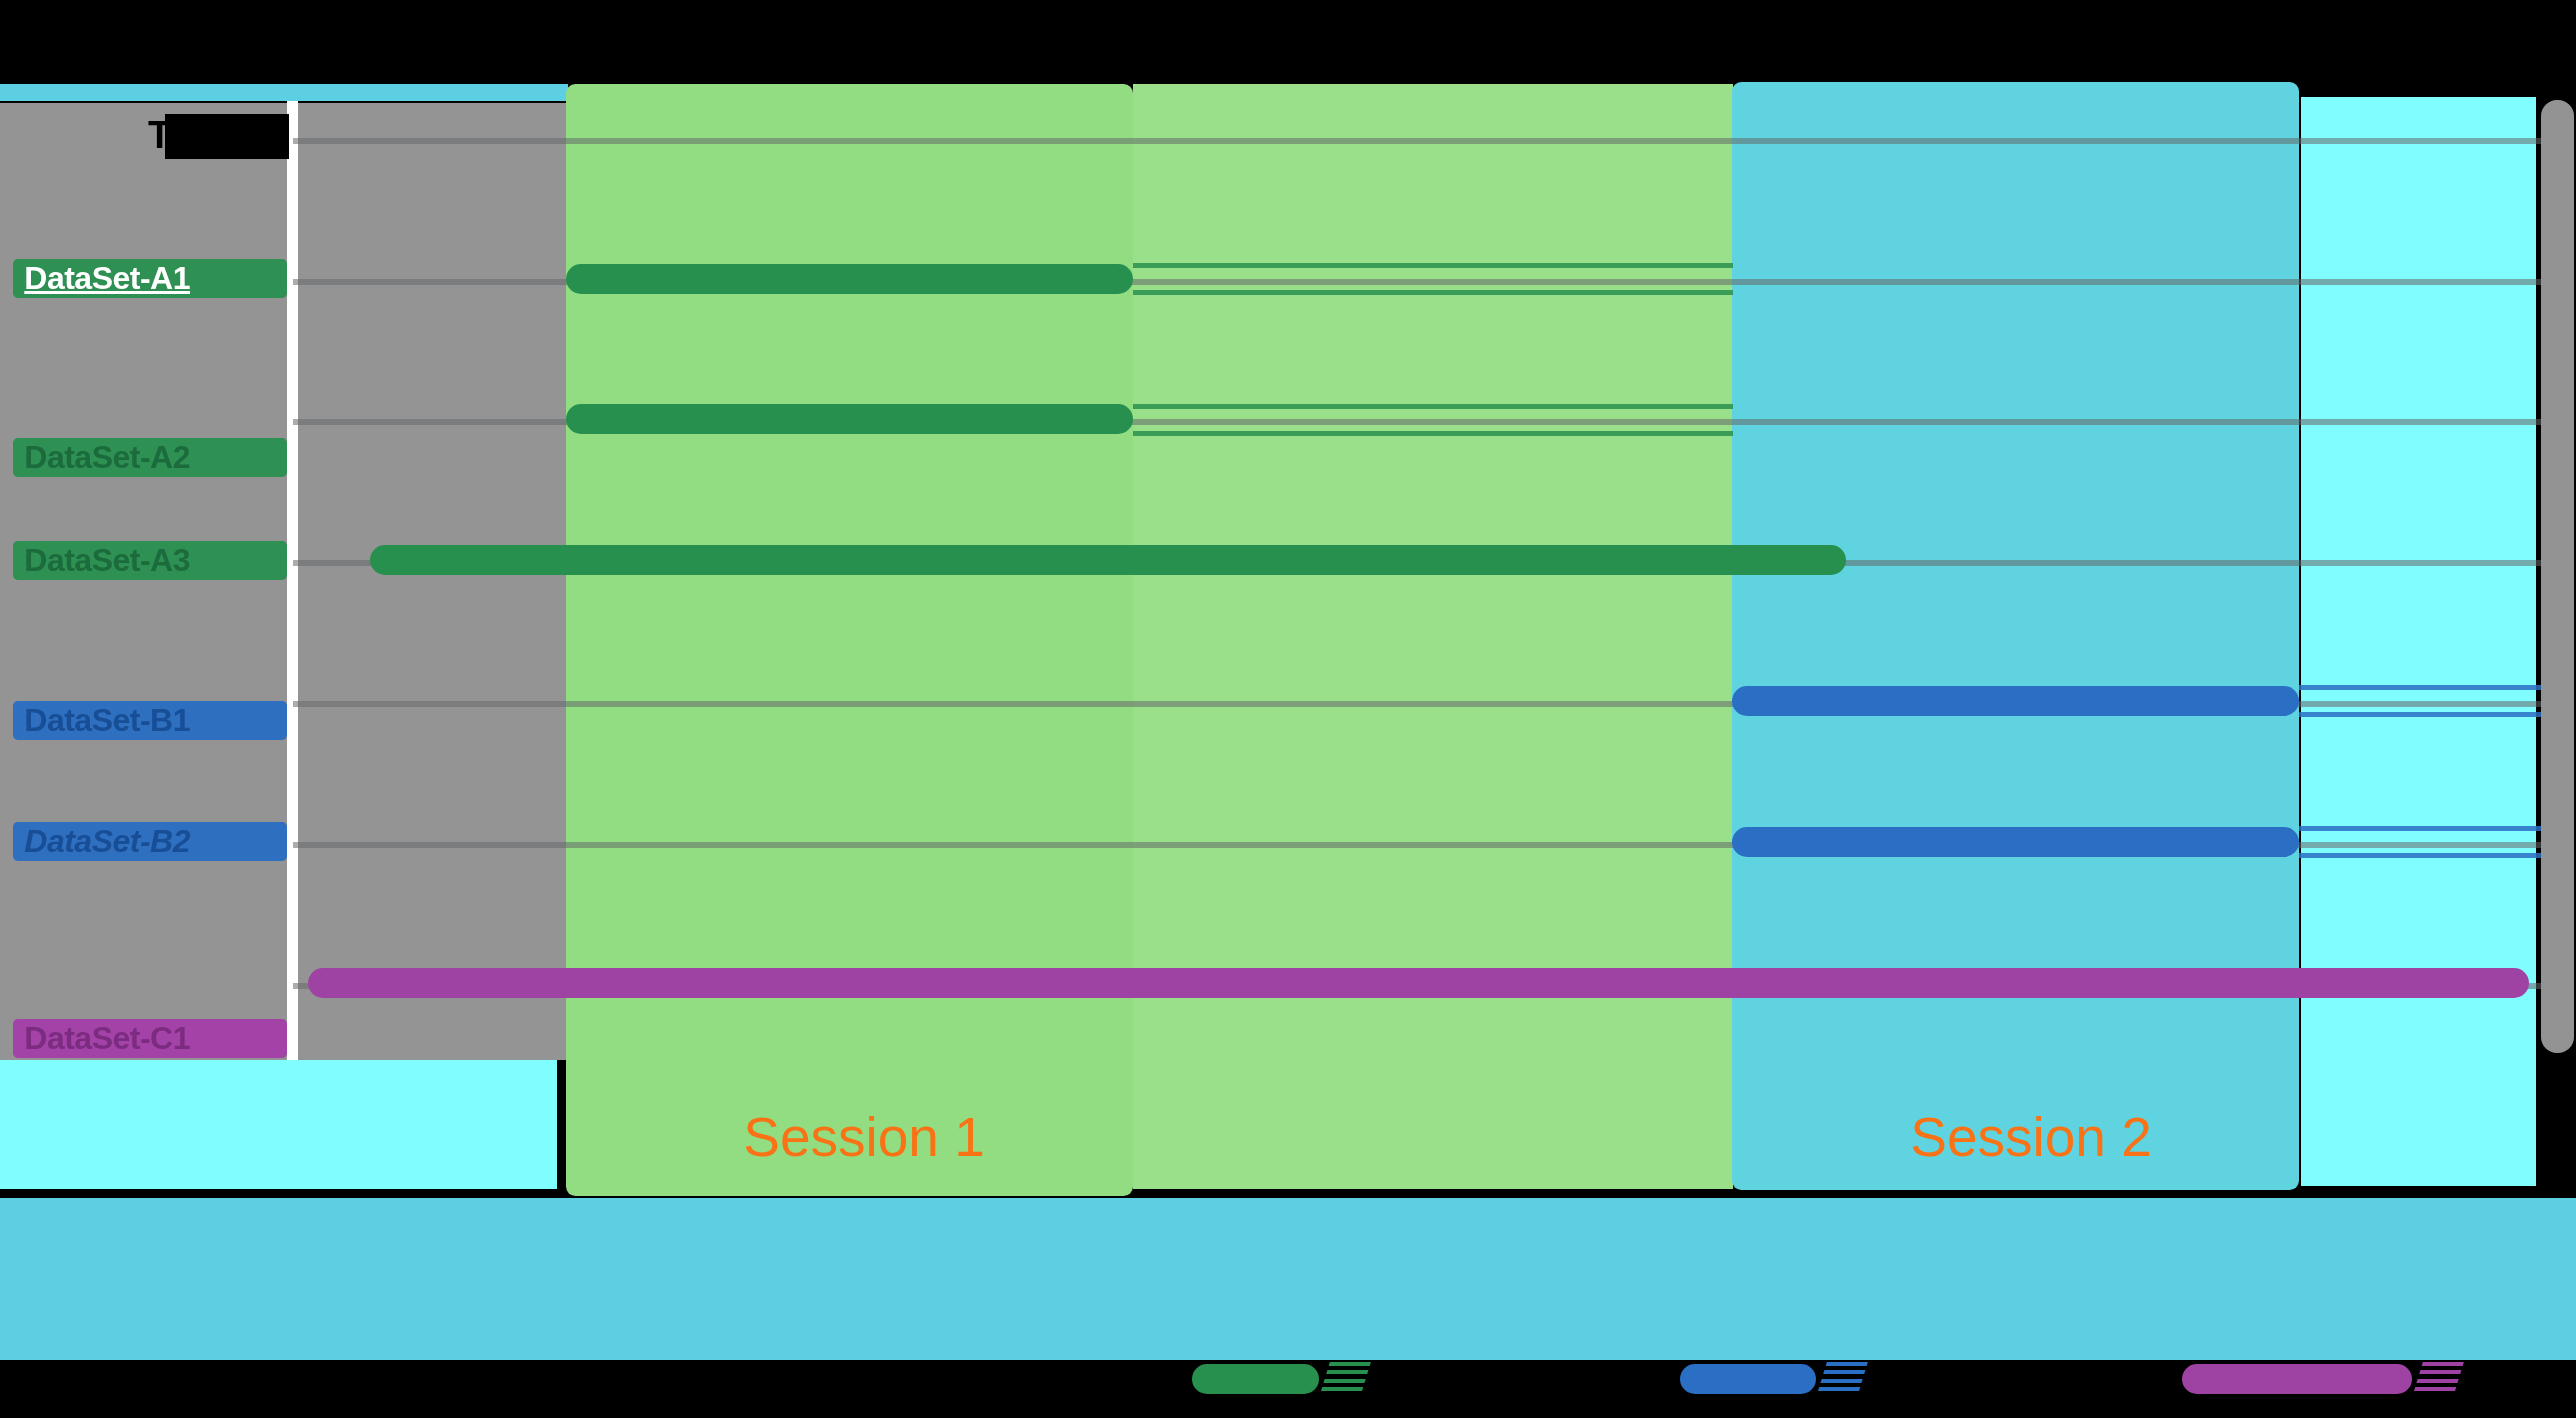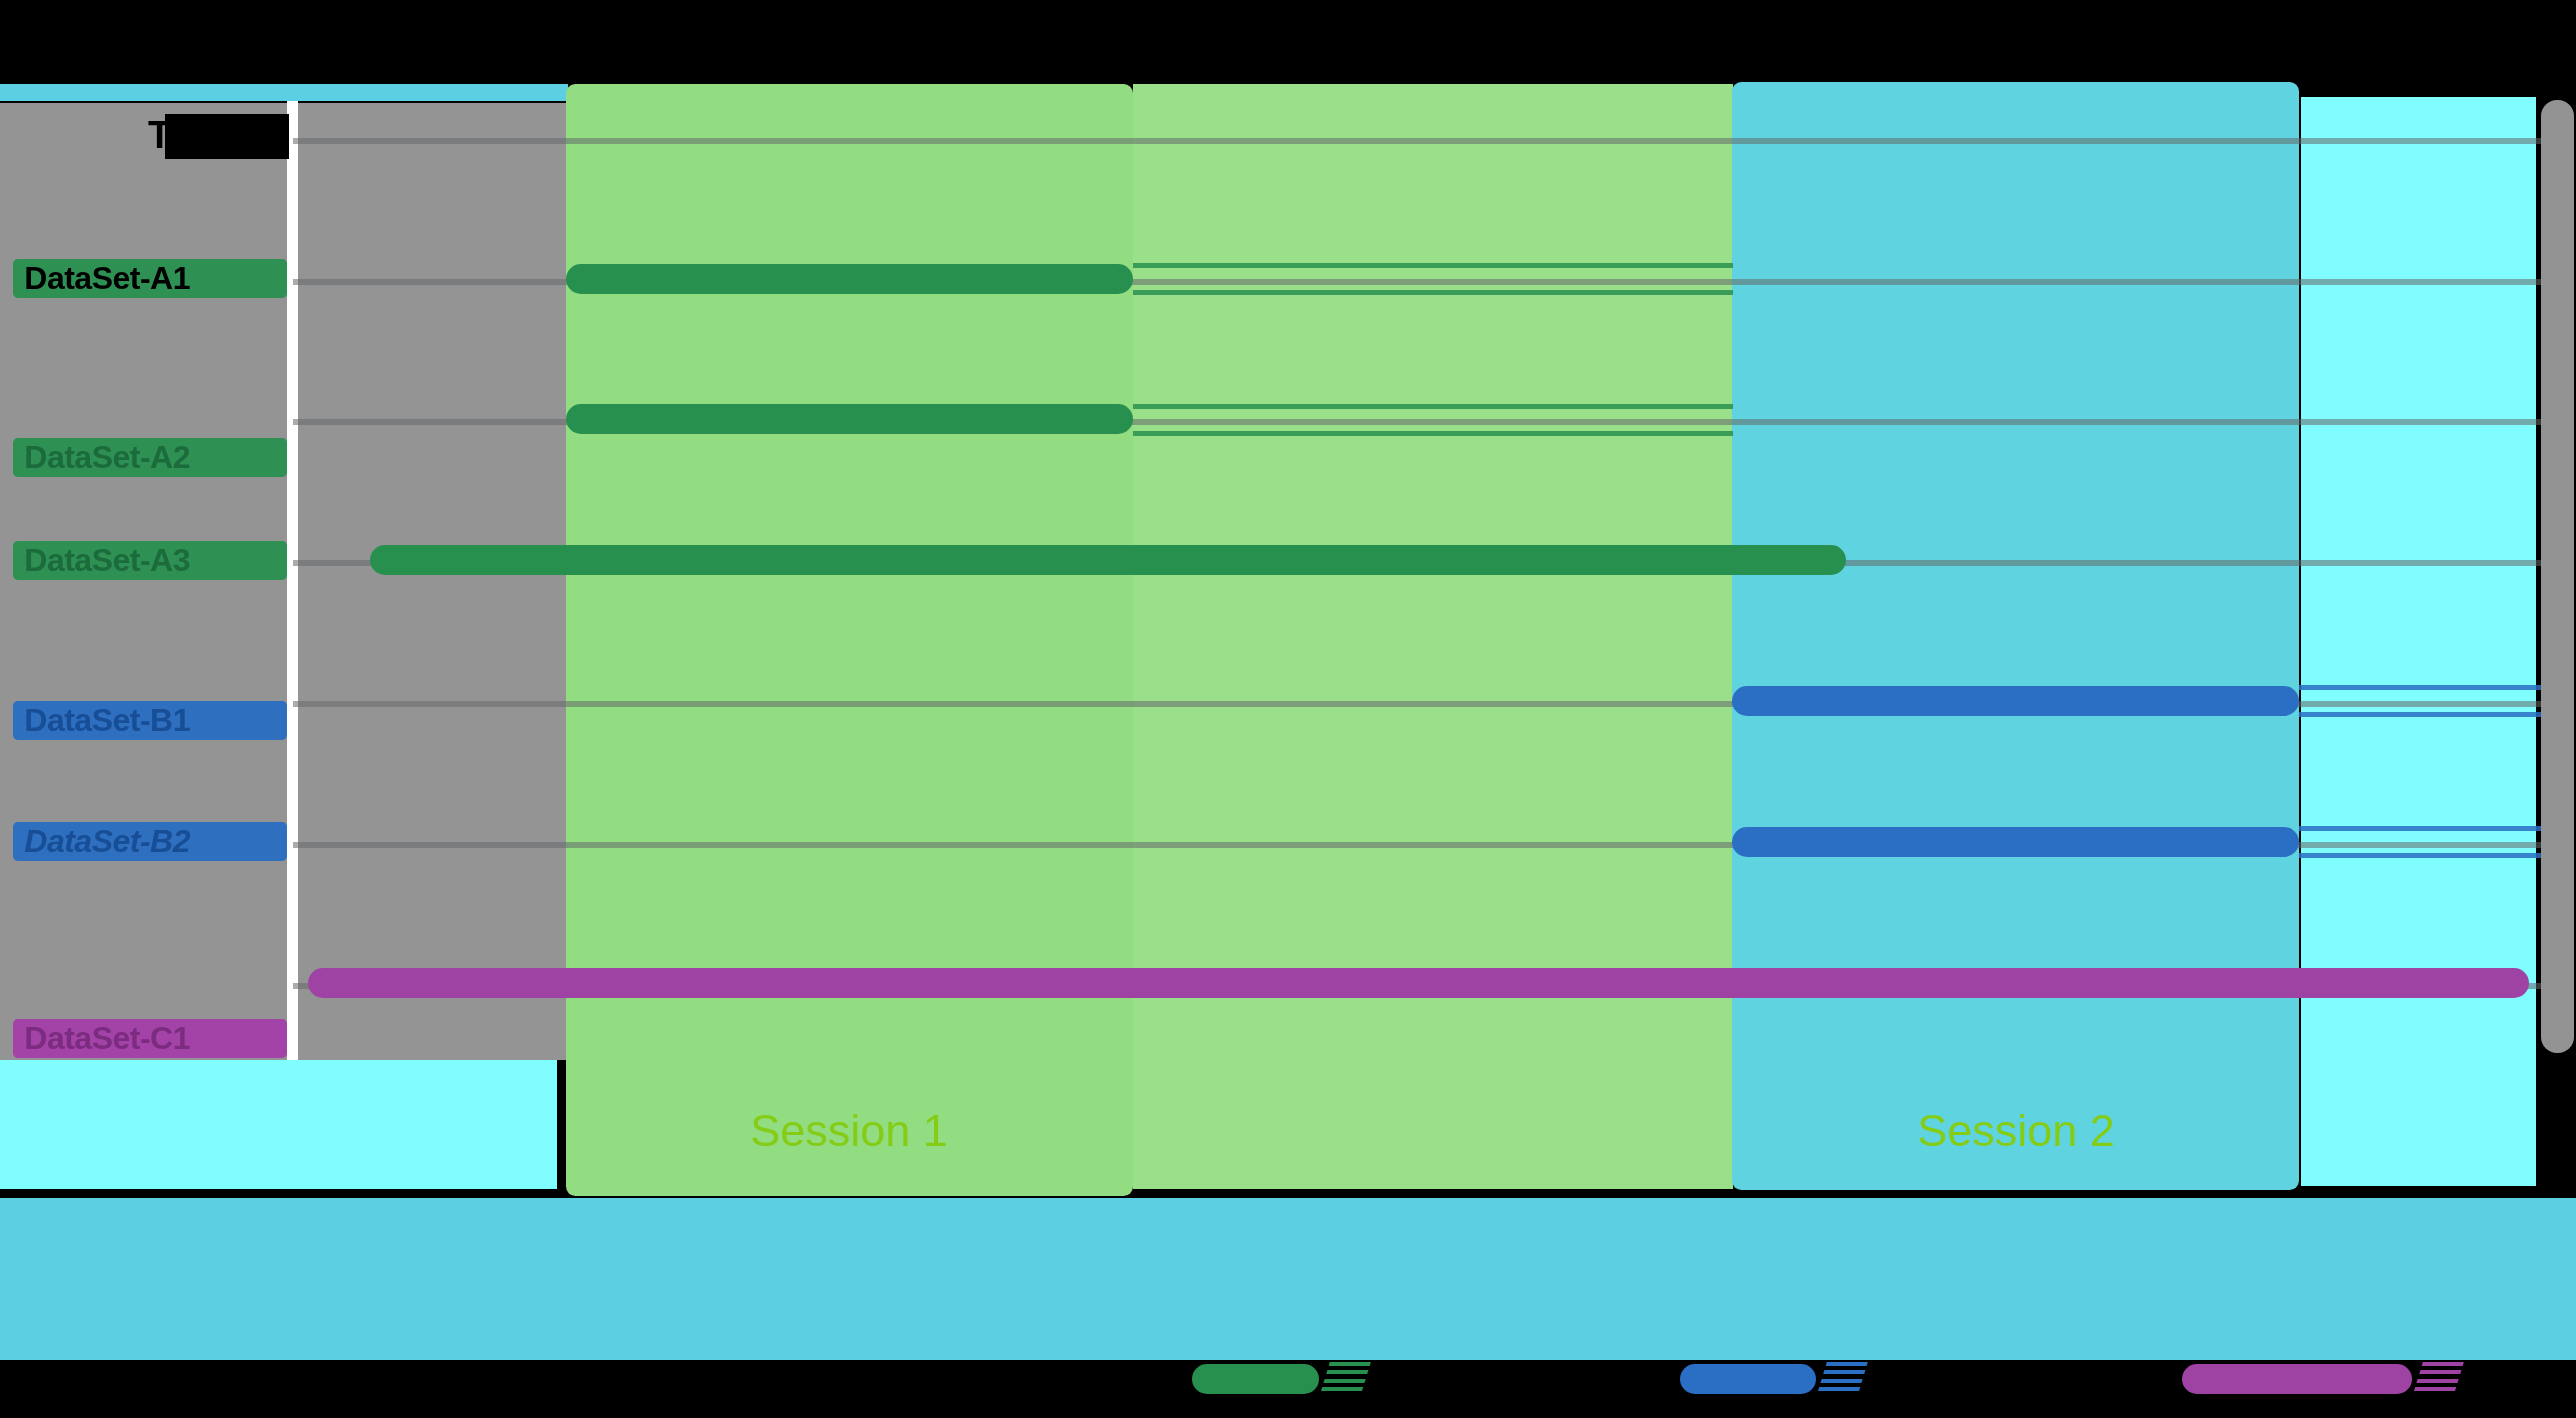--- a/index.html
+++ b/index.html
@@ -5,21 +5,21 @@
   html,body{margin:0;padding:0;background:#000;}
   #stage{position:relative;width:2576px;height:1419px;background:#000;overflow:hidden;
          font-family:"Liberation Sans", sans-serif;}
   .abs{position:absolute;}
   .gridline{position:absolute;height:5.6px;background:rgba(100,104,106,0.55);}
   .bar{position:absolute;height:30px;border-radius:15px;}
   .tail{position:absolute;height:4.7px;opacity:.85;}
   .rowlabel{position:absolute;width:274px;height:39px;border-radius:4.7px;
             display:flex;align-items:center;padding-left:11.3px;box-sizing:border-box;
             font-size:32px;font-weight:bold;letter-spacing:-0.5px;}
-  .session-label{position:absolute;font-size:45px;color:#84cc16;transform:translateX(-50%);white-space:nowrap;}
+  .session-label{position:absolute;font-size:55px;color:#f97316;transform:translateX(-50%);white-space:nowrap;margin-left:15px;}
   .legend-pill{position:absolute;height:30px;border-radius:15px;top:1364px;}
   .legend-slash{position:absolute;width:41px;height:32px;top:1362px;transform:skewX(-17deg);}
   #task-title{position:absolute;left:148px;top:114px;font-size:38px;font-weight:600;color:#000;}
   #task-redaction{position:absolute;left:165px;top:114px;width:124px;height:45px;background:#000;}
   #scrollbar{position:absolute;left:2541px;top:100px;width:33px;height:953px;
              background:#939393;border-radius:16px;}
 </style>
 </head>
 <body>
 
@@ -47,21 +47,21 @@
       <div class="gridline" style="left: 293px; top: 983px; width: 2248px;"></div>
     </div>
 
   <div class="session-label" style="left:849px;top:1105px;">Session 1</div>
   <div class="session-label" style="left:2016px;top:1105px;">Session 2</div>
 
   <div id="rows">
       <div class="tail" style="left: 1133px; top: 263px; width: 600px; background: rgb(40, 144, 79);"></div>
       <div class="tail" style="left: 1133px; top: 290px; width: 600px; background: rgb(40, 144, 79);"></div>
       <div class="bar" style="left: 566px; top: 264px; width: 567px; background: rgb(40, 144, 79);"></div>
-      <div class="rowlabel" style="left: 13px; top: 259px; background: rgb(46, 145, 83); color: #000000;">DataSet-A1</div>
+      <div class="rowlabel" style="left: 13px; top: 259px; background: rgb(46, 145, 83); color: #ffffff; text-decoration: underline;">DataSet-A1</div>
       <div class="tail" style="left: 1133px; top: 404px; width: 600px; background: rgb(40, 144, 79);"></div>
       <div class="tail" style="left: 1133px; top: 431px; width: 600px; background: rgb(40, 144, 79);"></div>
       <div class="bar" style="left: 566px; top: 404px; width: 567px; background: rgb(40, 144, 79);"></div>
       <div class="rowlabel" style="left: 13px; top: 400px; background: rgb(46, 145, 83); color: rgb(27, 107, 60); margin-top: 38px;">DataSet-A2</div>
       <div class="bar" style="left: 370px; top: 545px; width: 1476px; background: rgb(40, 144, 79);"></div>
       <div class="rowlabel" style="left: 13px; top: 541px; background: rgb(46, 145, 83); color: rgb(27, 107, 60);">DataSet-A3</div>
       <div class="tail" style="left: 2299px; top: 685px; width: 242px; background: rgb(42, 111, 196);"></div>
       <div class="tail" style="left: 2299px; top: 712px; width: 242px; background: rgb(42, 111, 196);"></div>
       <div class="bar" style="left: 1732px; top: 686px; width: 567px; background: rgb(42, 111, 196);"></div>
       <div class="rowlabel" style="left: 13px; top: 681px; background: rgb(46, 111, 192); color: rgb(23, 78, 150); margin-top: 20px;">DataSet-B1</div>

